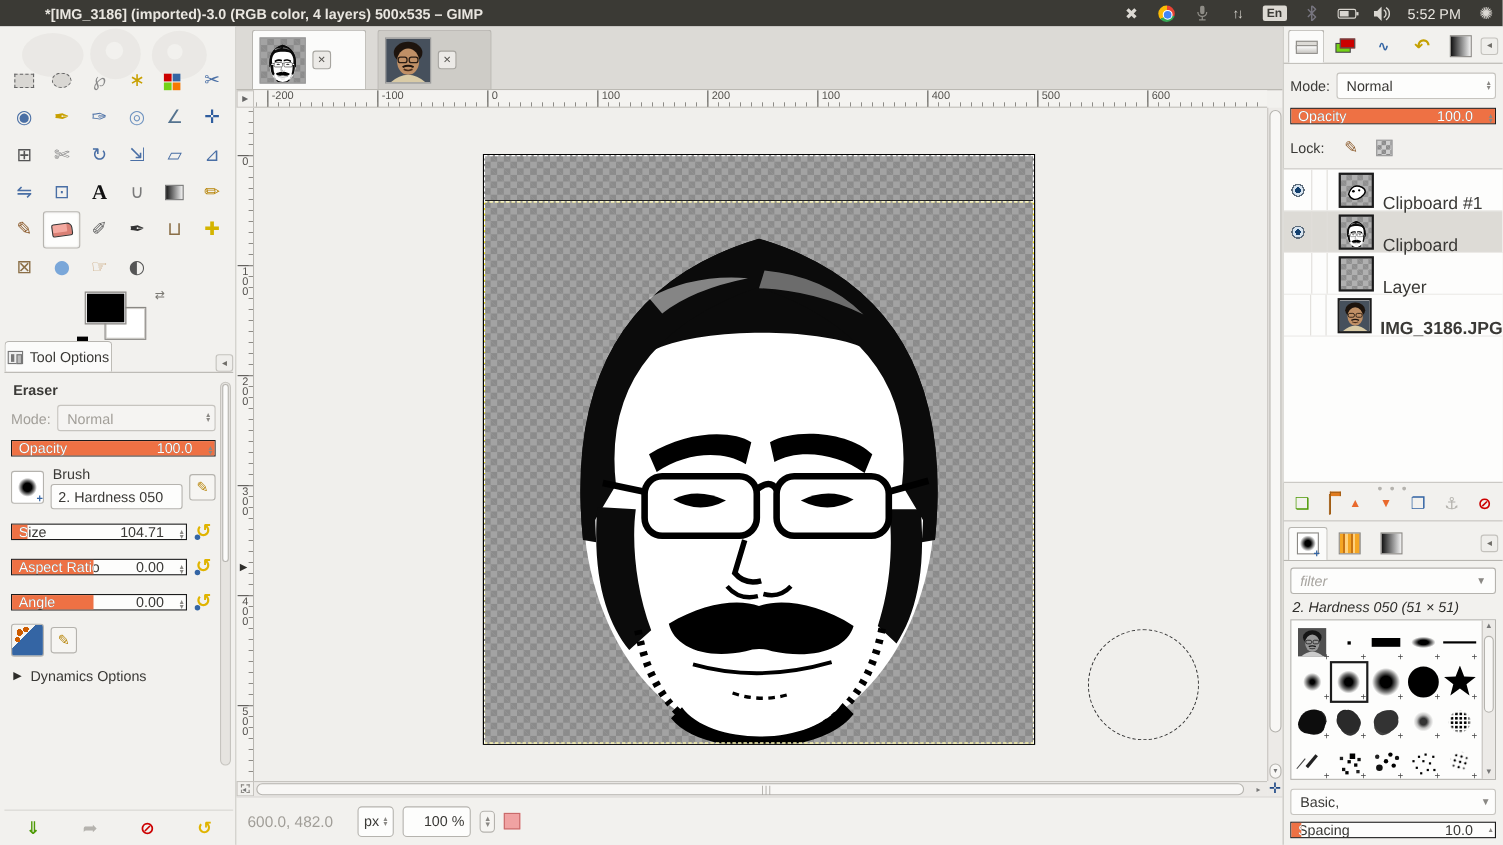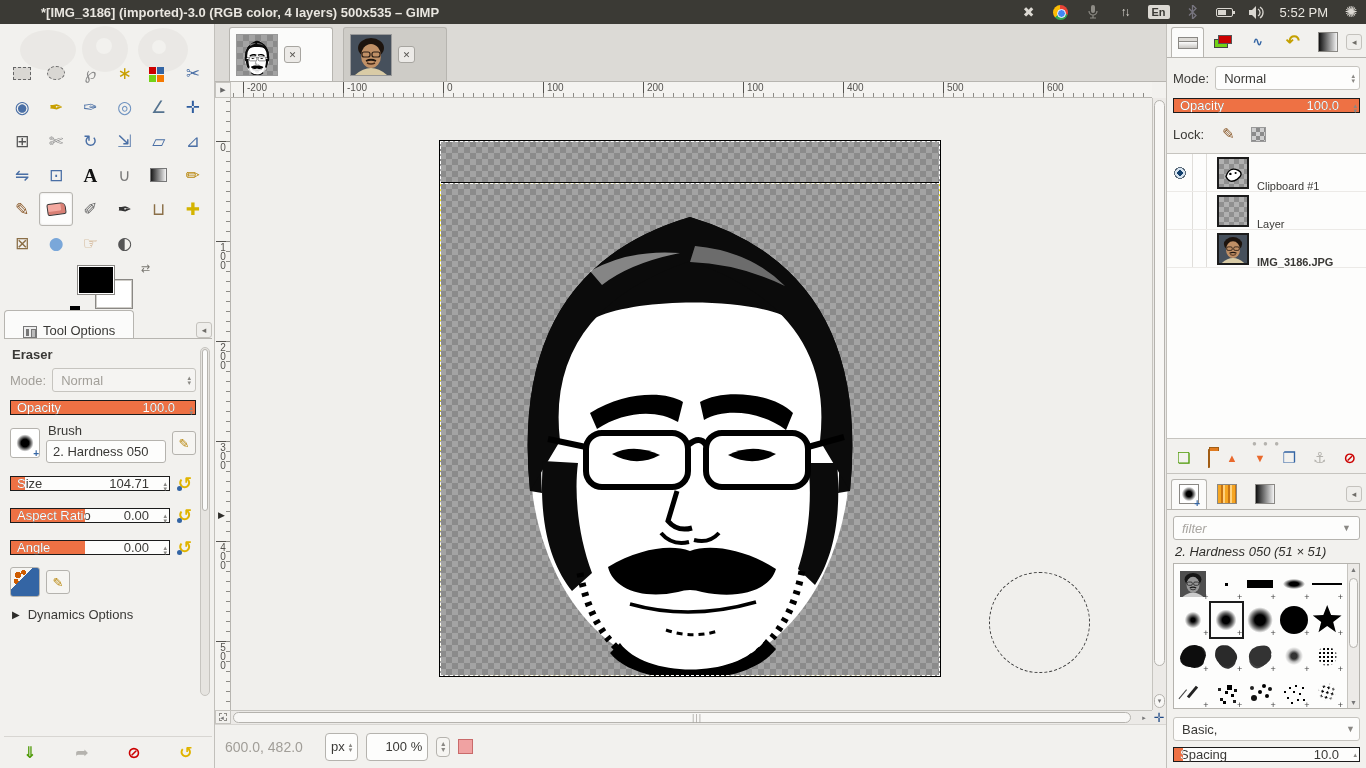--- a/index.html
+++ b/index.html
@@ -45,21 +45,21 @@
   #swatches { position:absolute; left:70px; top:238px; width:80px; height:56px; }
   #fg { position:absolute; left:8px; top:4px; width:36px; height:28px; background:#000; border:1px solid #fff; outline:1px solid #8a8884; z-index:2; }
   #bg { position:absolute; left:26px; top:18px; width:36px; height:28px; background:#fff; border:1px solid #cfcdc8; outline:1px solid #8a8884; }
   #swap { position:absolute; right:0; top:0; font-size:11px; color:#7a7872; }
   #mini-bw { position:absolute; left:0; bottom:2px; width:10px; height:10px; background:#000; box-shadow:4px 4px 0 -1px #fff, 4px 4px 0 0 #777; }
 
   
   #optdock { position:absolute; left:4px; top:286px; width:208px; height:426px; }
   #opt-tabrow { display:flex; align-items:flex-end; height:28px; }
   #opt-tab { background:#fbfbfa; border:1px solid #b7b5b0; border-bottom:none; border-radius:4px 4px 0 0; height:28px;
-    display:flex; align-items:flex-end; gap:6px; padding:0 18px; font-size:13px; color:#3a3936; }
+    display:flex; align-items:center; gap:6px; padding:0 2px; font-size:13px; color:#3a3936; }
   .tabicon-sliders { width:14px; height:12px; border:1px solid #777; background:#eee; position:relative; }
   .tabicon-sliders::before { content:""; position:absolute; left:2px; top:2px; width:3px; height:7px; background:#777; }
   .tabicon-sliders::after { content:""; position:absolute; left:7px; top:2px; width:3px; height:7px; background:#bbb; border:1px solid #777; }
   .collapse-btn { margin-left:auto; width:16px; height:16px; border:1px solid #c4c2bd; border-radius:3px; color:#6f6d68;
     display:flex; align-items:center; justify-content:center; font-size:9px; background:#efeeeb; }
   #optbody { border-top:1px solid #b7b5b0; background:#f2f1ee; padding:6px 16px 0 6px; position:relative; height:398px; }
   #opt-scroll { position:absolute; right:2px; top:8px; bottom:40px; width:10px; background:#e6e4e0; border:1px solid #c6c4bf; border-radius:5px; }
   #opt-scroll::before { content:""; position:absolute; left:1px; right:1px; top:1px; height:46%; background:#fbfbfa; border:1px solid #b5b3ae; border-radius:4px; }
   .optheading { font-weight:bold; margin:2px 0 6px 2px; }
   .modrow { display:flex; align-items:center; gap:6px; margin-bottom:8px; }
@@ -179,21 +179,21 @@
   .lrow.selected { background:#dddbd6; }
   .eyecell { width:26px; height:100%; border-right:1px solid #e0deda; display:flex; align-items:center; justify-content:center; }
   .linkcell { width:14px; height:100%; border-right:1px solid #e0deda; }
   .eye { width:14px; height:14px; border-radius:50%;
     background:radial-gradient(circle at 50% 50%,#13406e 0 2.6px,#d7e4f0 2.6px 4.8px,#5c6b7a 4.8px 6px,transparent 6px); }
   .lthumb { width:32px; height:32px; border:2px solid #1c1c1c; margin:0 8px 0 10px; overflow:hidden; position:relative; }
   .checker6 { background-color:#b0b0b0;
     background-image:linear-gradient(45deg,#8f8f8f 25%,transparent 25%,transparent 75%,#8f8f8f 75%),
                      linear-gradient(45deg,#8f8f8f 25%,transparent 25%,transparent 75%,#8f8f8f 75%);
     background-size:10px 10px; background-position:0 0,5px 5px; }
-  .lname { font-size:11px;margin-top:26px; }
+  .lname { font-size:16px;margin-top:26px; }
   .lname.bold { font-weight:bold; }
   #layergrip { height:8px; display:flex; align-items:center; justify-content:center; color:#b5b3ae; font-size:8px; letter-spacing:2px; }
   #layertools { display:flex; justify-content:space-between; align-items:center; padding:2px 10px 6px 10px; border-bottom:1px solid #c6c4bf; }
   .ltBtn { font-size:15px; font-weight:bold; }
   .folder-ic { width:17px; height:12px; background:linear-gradient(#f9b968,#e07b1f); border:1px solid #a15d14; border-radius:1px 3px 2px 2px; position:relative; }
   .folder-ic::before { content:""; position:absolute; left:0; top:-3px; width:8px; height:3px; background:#e07b1f; border:1px solid #a15d14; border-bottom:none; }
 
   #brushtabs { display:flex; align-items:center; height:36px; padding:4px 4px 0 4px; gap:2px; border-bottom:1px solid #b7b5b0; }
   .btab { width:36px; height:30px; display:flex; align-items:center; justify-content:center; border-radius:3px 3px 0 0; }
   .btab.active { background:#fbfbfa; border:1px solid #b7b5b0; border-bottom:none; }
@@ -724,20 +724,30 @@
       <div class="lrow" data-name="layer-row-clipboard-1">
         <span class="eyecell" data-name="layer-visibility-toggle">
           <span class="eye" data-name="eye-icon"></span>
         </span>
         <span class="linkcell" data-name="layer-link-cell"></span>
         <span class="lthumb checker6" data-name="layer-thumbnail"><svg width="28" height="28" viewBox="0 0 32 32">
             <use href="#clipart"></use>
           </svg></span>
         <span class="lname" data-name="layer-name">Clipboard #1</span>
       </div>
+      <div class="lrow selected" data-name="layer-row-clipboard">
+        <span class="eyecell" data-name="layer-visibility-toggle">
+          <span class="eye" data-name="eye-icon"></span>
+        </span>
+        <span class="linkcell" data-name="layer-link-cell"></span>
+        <span class="lthumb checker6" data-name="layer-thumbnail"><svg width="28" height="28" viewBox="0 0 500 535">
+            <use href="#bwface"></use>
+          </svg></span>
+        <span class="lname" data-name="layer-name">Clipboard</span>
+      </div>
       <div class="lrow" data-name="layer-row-layer">
         <span class="eyecell" data-name="layer-visibility-toggle"></span>
         <span class="linkcell" data-name="layer-link-cell"></span>
         <span class="lthumb checker6" data-name="layer-thumbnail"></span>
         <span class="lname" data-name="layer-name">Layer</span>
       </div>
       <div class="lrow" data-name="layer-row-img-3186-jpg">
         <span class="eyecell" data-name="layer-visibility-toggle"></span>
         <span class="linkcell" data-name="layer-link-cell"></span>
         <span class="lthumb" data-name="layer-thumbnail"><svg width="28" height="28" viewBox="0 0 40 40">

